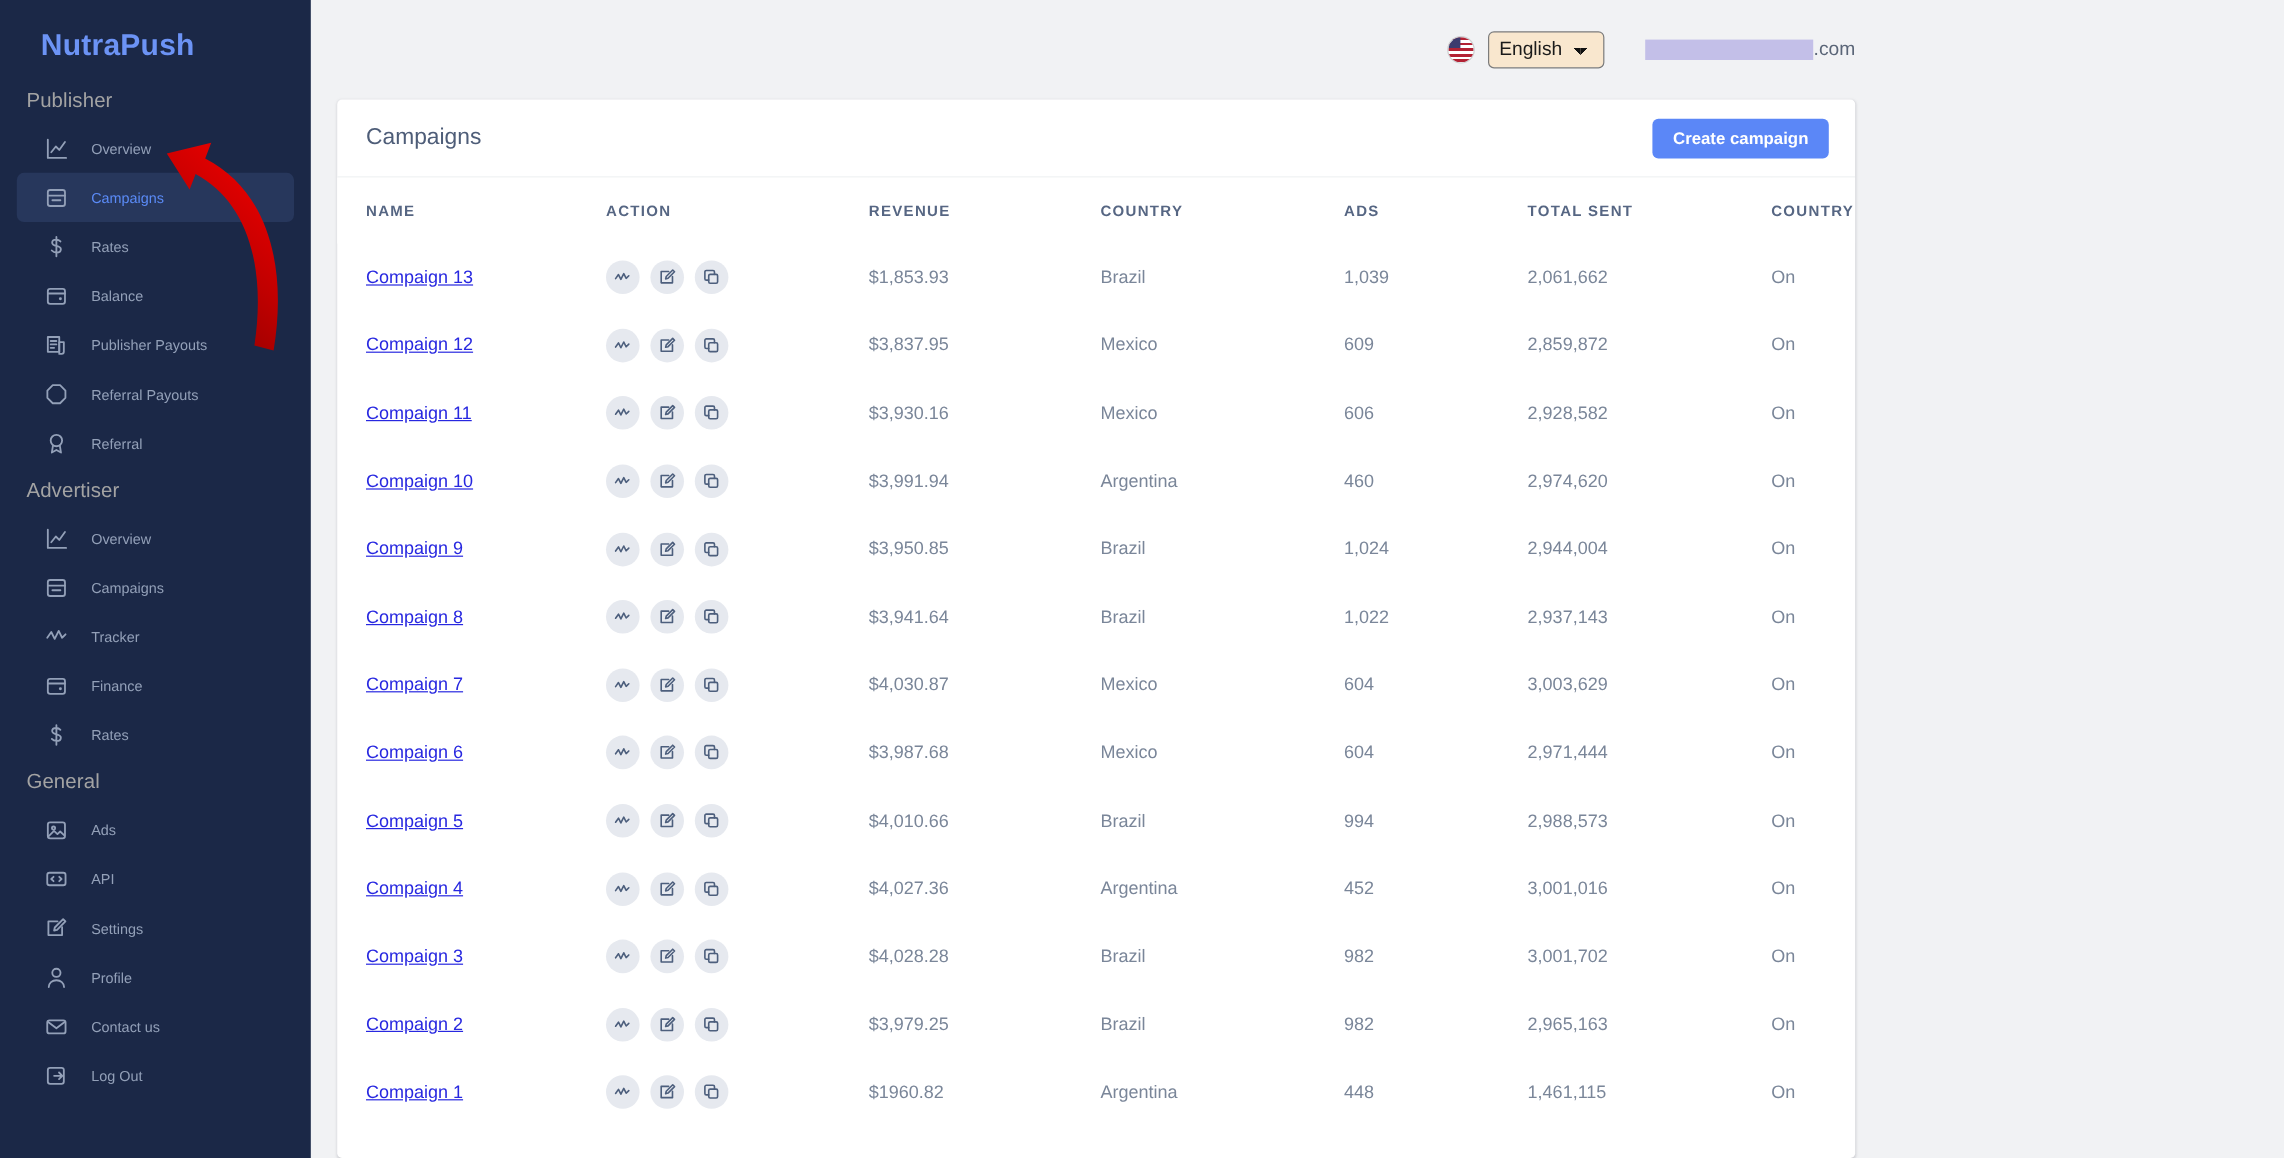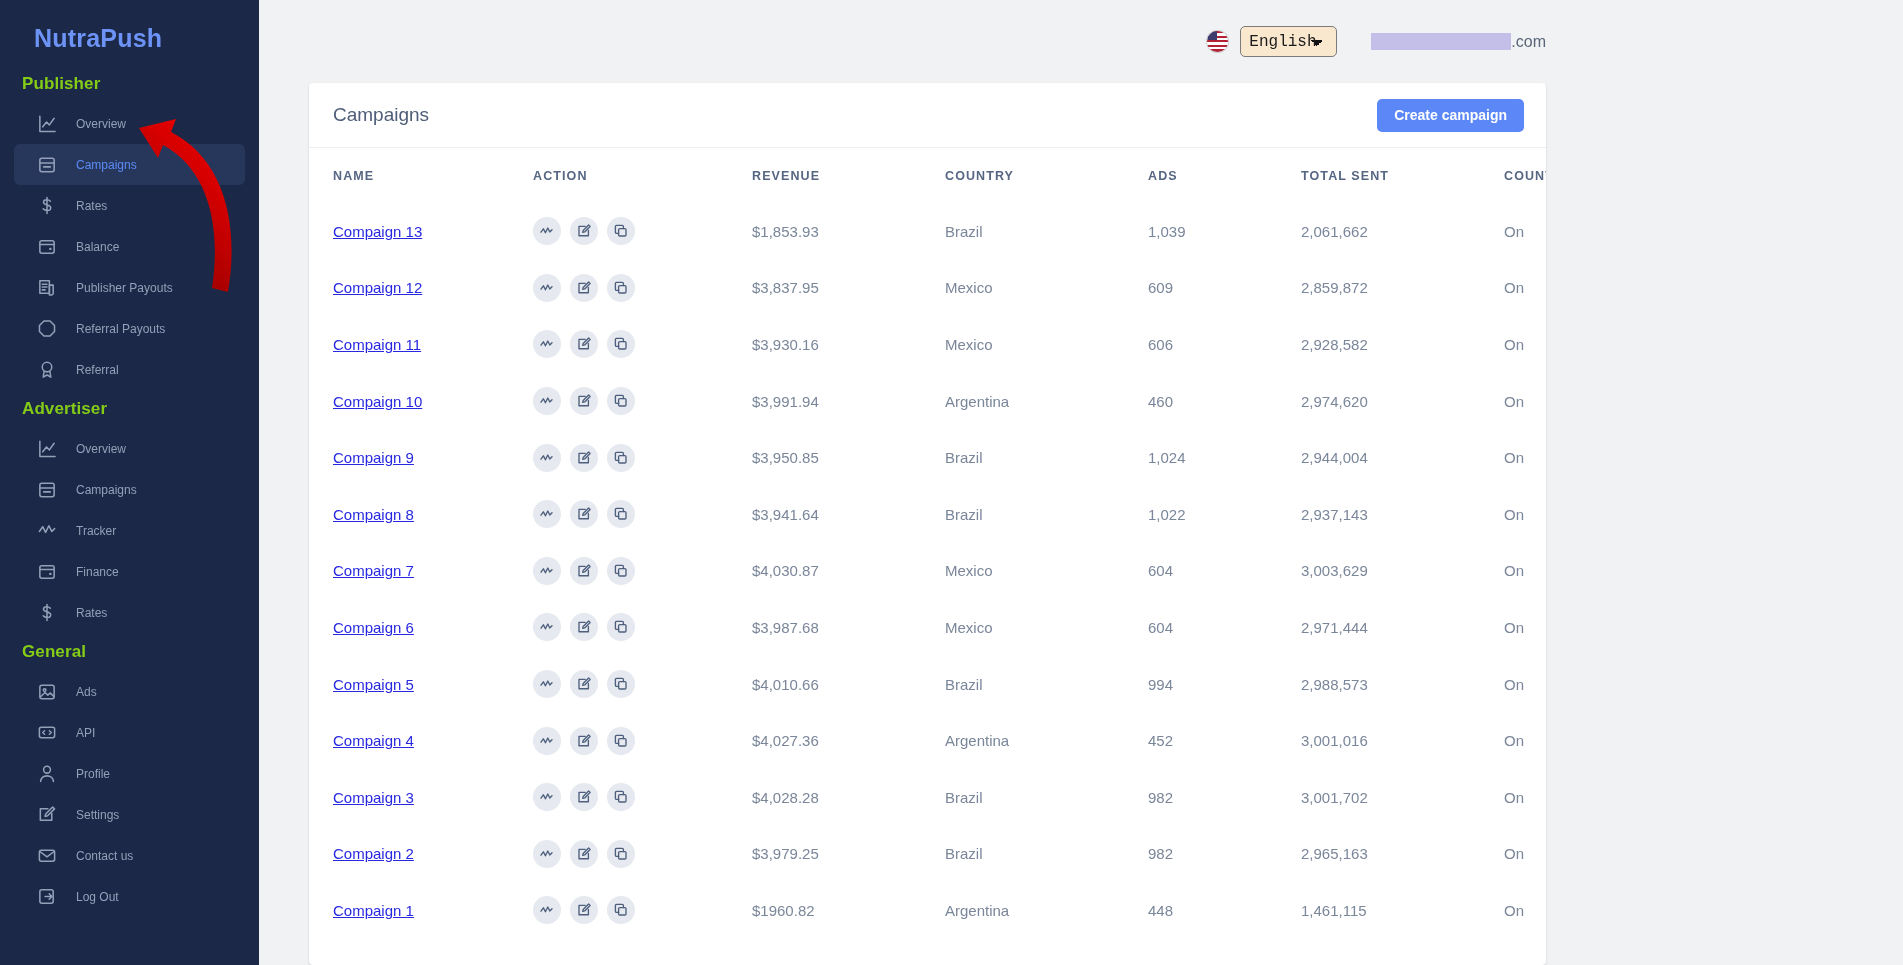--- a/index.html
+++ b/index.html
@@ -10,21 +10,20 @@
     overflow: hidden;
     font-family: "Liberation Sans", sans-serif;
     background: #f1f2f4;
   }
 
   #app {
     position: relative;
     width: 1570px;
     height: 965px;
     display: flex;
-    gap: 28px;
   }
 
   
   #sidebar {
     width: 259px;
     min-width: 259px;
     height: 965px;
     background: #1b2847;
     color: #93a0b8;
     padding-top: 14px;
@@ -36,22 +35,22 @@
   .brand {
     font-size: 25px;
     font-weight: bold;
     color: #6c93f5;
     padding: 10px 0 12px 34px;
     letter-spacing: 0.2px;
   }
 
   .nav-section-title {
     font-size: 17px;
-    font-weight: bold;
-    color: #84cc16;
+    font-weight: normal;
+    color: #a3a3a3;
     padding: 9px 0 9px 22px;
     letter-spacing: 0.1px;
   }
 
   .nav-item {
     display: flex;
     align-items: center;
     height: 41px;
     margin: 0 14px;
     padding-left: 23px;
@@ -117,21 +116,21 @@
     width: 10px; height: 9px;
     background: #3c3b6e;
   }
 
   .lang-select {
     width: 97px;
     height: 31px;
     background: #f9e7ce;
     border: 1px solid #7c7c7c;
     border-radius: 5px;
-    font-family: Liberation Mono, monospace;
+    font-family: Liberation Sans, sans-serif;
     font-size: 16px;
     color: #1b1b1b;
     padding-left: 8px;
     cursor: pointer;
     appearance: none;
     background-image:
       linear-gradient(45deg, transparent 50%, #111 50%),
       linear-gradient(135deg, #111 50%, transparent 50%);
     background-position:
       calc(100% - 19px) 13px,
@@ -389,34 +388,34 @@
             <svg width="20" height="21" viewBox="0 0 21 21">
               <rect x="2.5" y="5" width="16" height="11" rx="2" fill="none" stroke="#93a0b8" stroke-width="1.6" stroke-linecap="round" stroke-linejoin="round"></rect>
               <path d="M8 8.6L6 10.5l2 1.9M13 8.6l2 1.9-2 1.9" fill="none" stroke="#93a0b8" stroke-width="1.6" stroke-linecap="round" stroke-linejoin="round"></path>
             </svg>
           </span>
           <span>API</span>
         </div>
         <div class="nav-item">
           <span class="ico">
             <svg width="20" height="21" viewBox="0 0 21 21">
+              <path d="M3.5 4.5h8M3.5 4.5v12h12v-7" fill="none" stroke="#93a0b8" stroke-width="1.6" stroke-linecap="round" stroke-linejoin="round"></path>
+              <path d="M16.4 2.6l2 2-7.3 7.3-2.6.6.6-2.6z" fill="none" stroke="#93a0b8" stroke-width="1.6" stroke-linecap="round" stroke-linejoin="round"></path>
+            </svg>
+          </span>
+          <span>Settings</span>
+        </div>
+        <div class="nav-item">
+          <span class="ico">
+            <svg width="20" height="21" viewBox="0 0 21 21">
               <circle cx="10.5" cy="6.5" r="3.6" fill="none" stroke="#93a0b8" stroke-width="1.6" stroke-linecap="round" stroke-linejoin="round"></circle>
               <path d="M3.8 19c0-3.7 3-6 6.7-6s6.7 2.3 6.7 6" fill="none" stroke="#93a0b8" stroke-width="1.6" stroke-linecap="round" stroke-linejoin="round"></path>
             </svg>
           </span>
           <span>Profile</span>
-        </div>
-        <div class="nav-item">
-          <span class="ico">
-            <svg width="20" height="21" viewBox="0 0 21 21">
-              <path d="M3.5 4.5h8M3.5 4.5v12h12v-7" fill="none" stroke="#93a0b8" stroke-width="1.6" stroke-linecap="round" stroke-linejoin="round"></path>
-              <path d="M16.4 2.6l2 2-7.3 7.3-2.6.6.6-2.6z" fill="none" stroke="#93a0b8" stroke-width="1.6" stroke-linecap="round" stroke-linejoin="round"></path>
-            </svg>
-          </span>
-          <span>Settings</span>
         </div>
         <div class="nav-item">
           <span class="ico">
             <svg width="20" height="21" viewBox="0 0 21 21">
               <rect x="2.5" y="5" width="16" height="11.5" rx="2" fill="none" stroke="#93a0b8" stroke-width="1.6" stroke-linecap="round" stroke-linejoin="round"></rect>
               <path d="M3 6.3l7.5 5.6L18 6.3" fill="none" stroke="#93a0b8" stroke-width="1.6" stroke-linecap="round" stroke-linejoin="round"></path>
             </svg>
           </span>
           <span>Contact us</span>
         </div>

